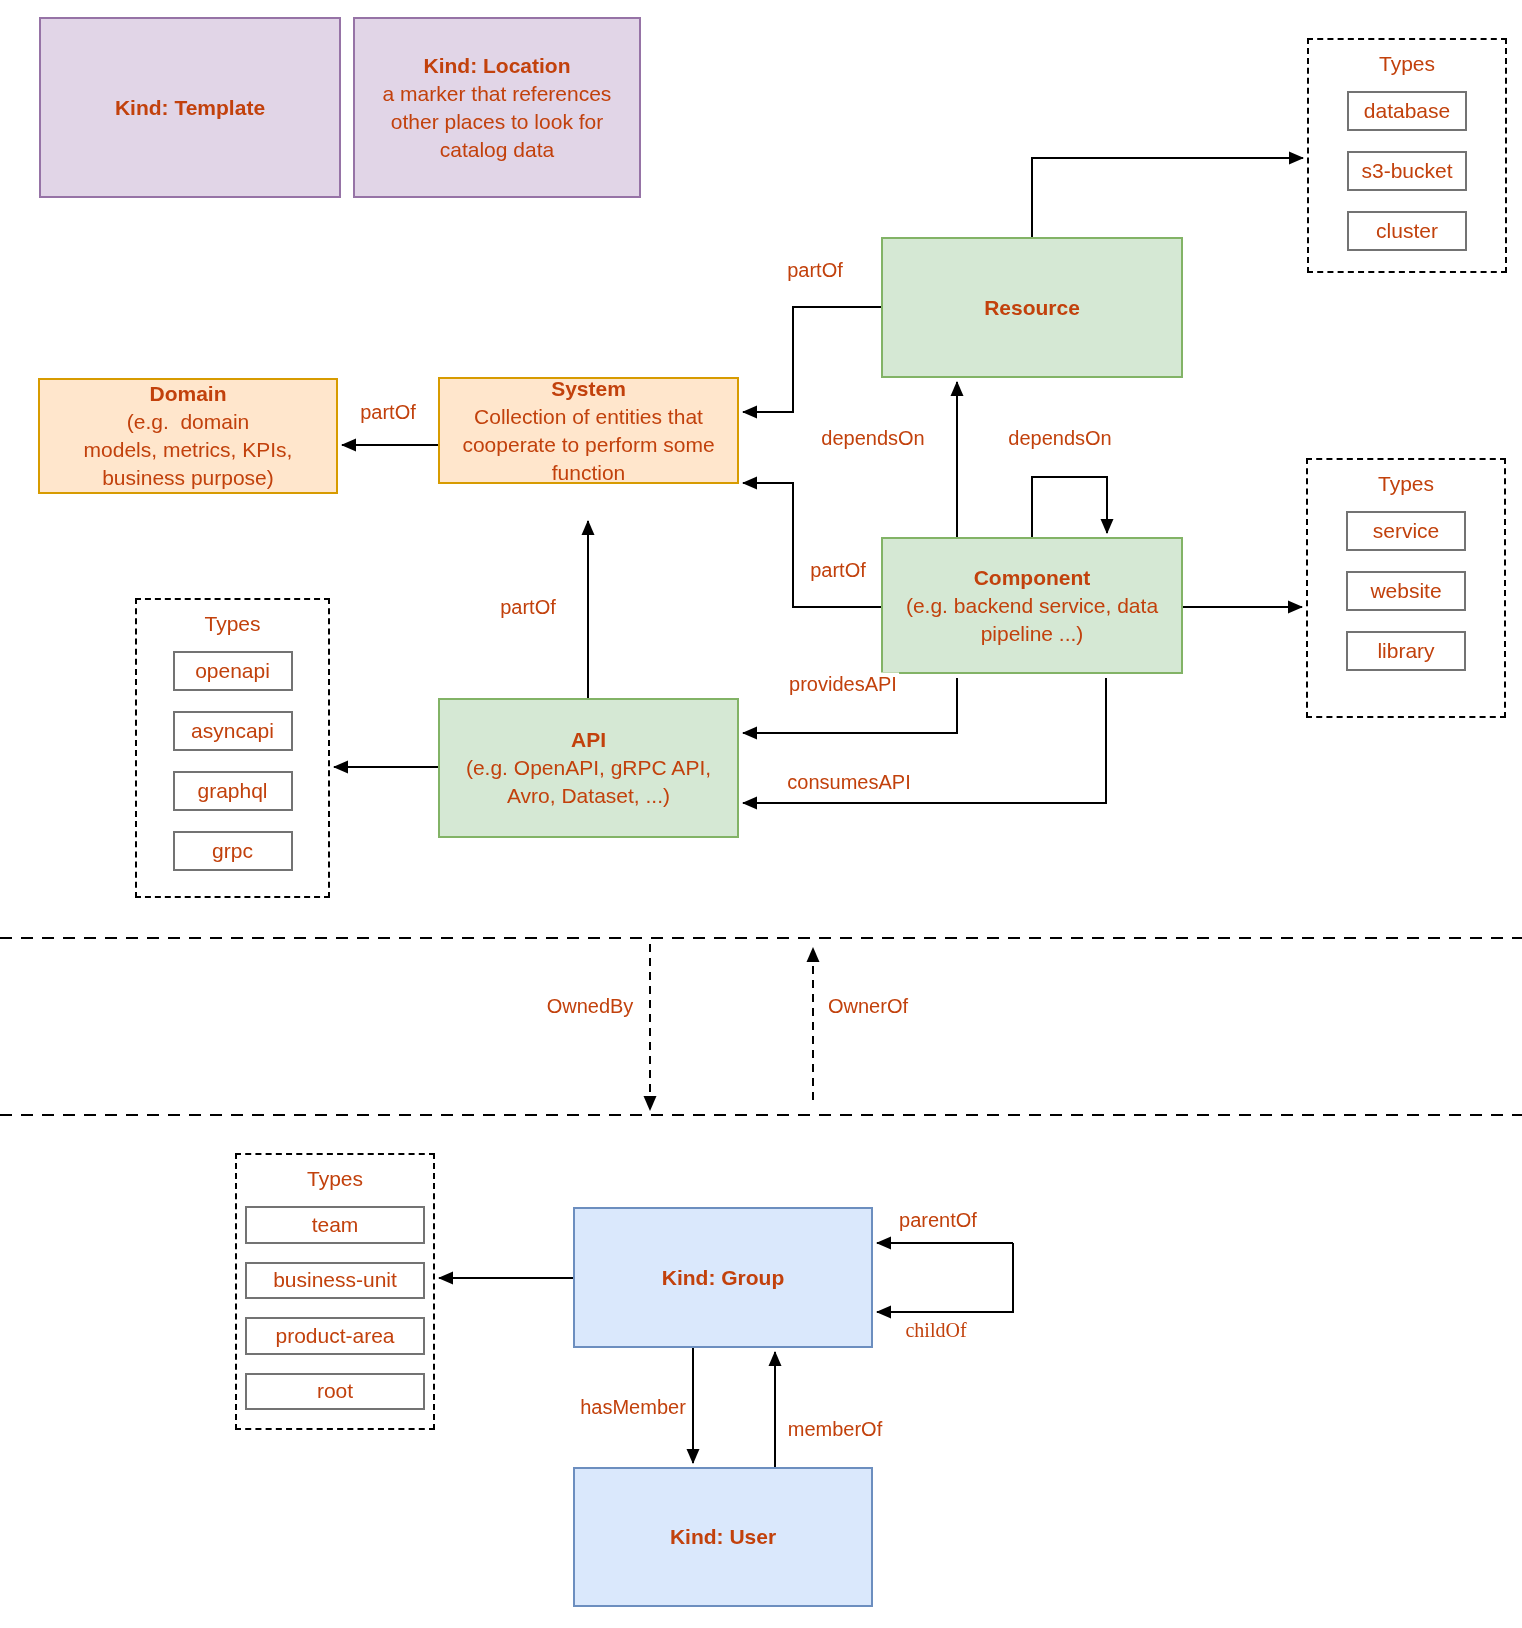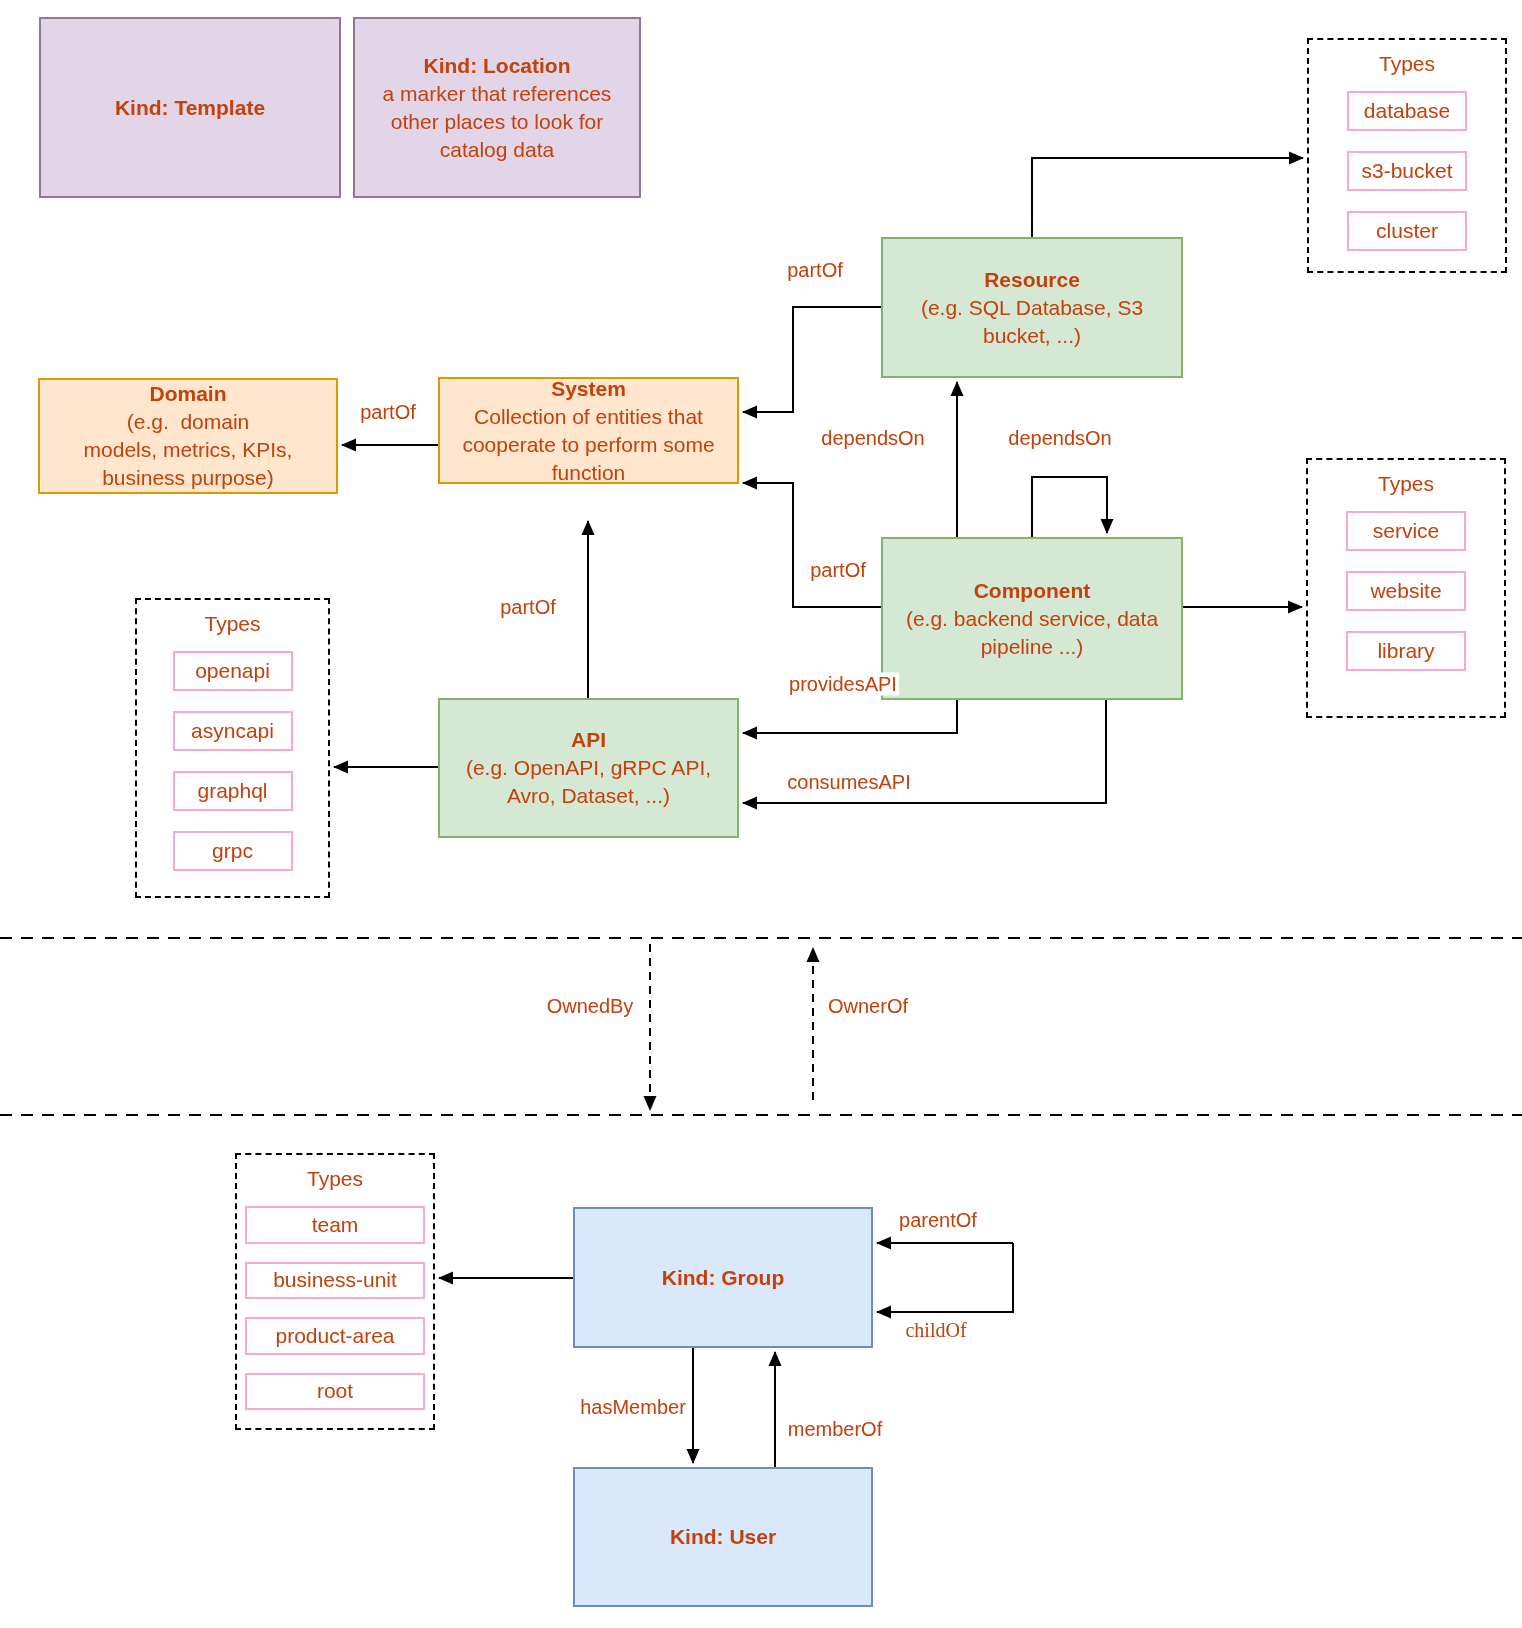--- a/index.html
+++ b/index.html
@@ -25,21 +25,21 @@
   .green  { background:#d5e8d4; border-color:#82b366; }
   .blue   { background:#dae8fc; border-color:#6c8ebf; }
 
   .panel {
     position:absolute; box-sizing:border-box; border:2px dashed #000;
     display:flex; flex-direction:column; align-items:center;
     padding-top:12px; background:#ffffff;
   }
   .panel .ptitle { font-size:21px; margin-bottom:15px; }
   .chip {
-    box-sizing:border-box; border:2px solid #f9a8d4; background:#ffffff;
+    box-sizing:border-box; border:2px solid #737373; background:#ffffff;
     width:120px; height:40px; margin-bottom:20px;
     display:flex; align-items:center; justify-content:center;
     font-size:21px;
   }
   .panel.wide .chip { width:180px; margin-bottom:18px; }
 
   .elabel {
     position:absolute; transform:translate(-50%,-50%);
     font-size:20px; white-space:nowrap; background:#ffffff; padding:0 2px;
   }
@@ -82,36 +82,34 @@
   </div>
   <div class="node purple" style="left:353px; top:17px; width:288px; height:181px;">
     <div class="title">Kind: Location</div>
     <div class="body">a marker that references
 other places to look for
 catalog data</div>
   </div>
 
   <div class="node green" style="left:881px; top:237px; width:302px; height:141px;">
     <div class="title">Resource</div>
-    <div class="body">(e.g. SQL Database, S3
-bucket, ...)</div>
   </div>
   <div class="node orange" style="left:38px; top:378px; width:300px; height:116px;">
     <div class="title">Domain</div>
     <div class="body">(e.g.  domain
 models, metrics, KPIs,
 business purpose)</div>
   </div>
   <div class="node orange" style="left:438px; top:377px; width:301px; height:107px;">
     <div class="title">System</div>
     <div class="body">Collection of entities that
 cooperate to perform some
 function</div>
   </div>
-  <div class="node green" style="left:881px; top:537px; width:302px; height:163px;">
+  <div class="node green" style="left:881px; top:537px; width:302px; height:137px;">
     <div class="title">Component</div>
     <div class="body">(e.g. backend service, data
 pipeline ...)</div>
   </div>
   <div class="node green" style="left:438px; top:698px; width:301px; height:140px;">
     <div class="title">API</div>
     <div class="body">(e.g. OpenAPI, gRPC API,
 Avro, Dataset, ...)</div>
   </div>
   <div class="node blue" style="left:573px; top:1207px; width:300px; height:141px;">

